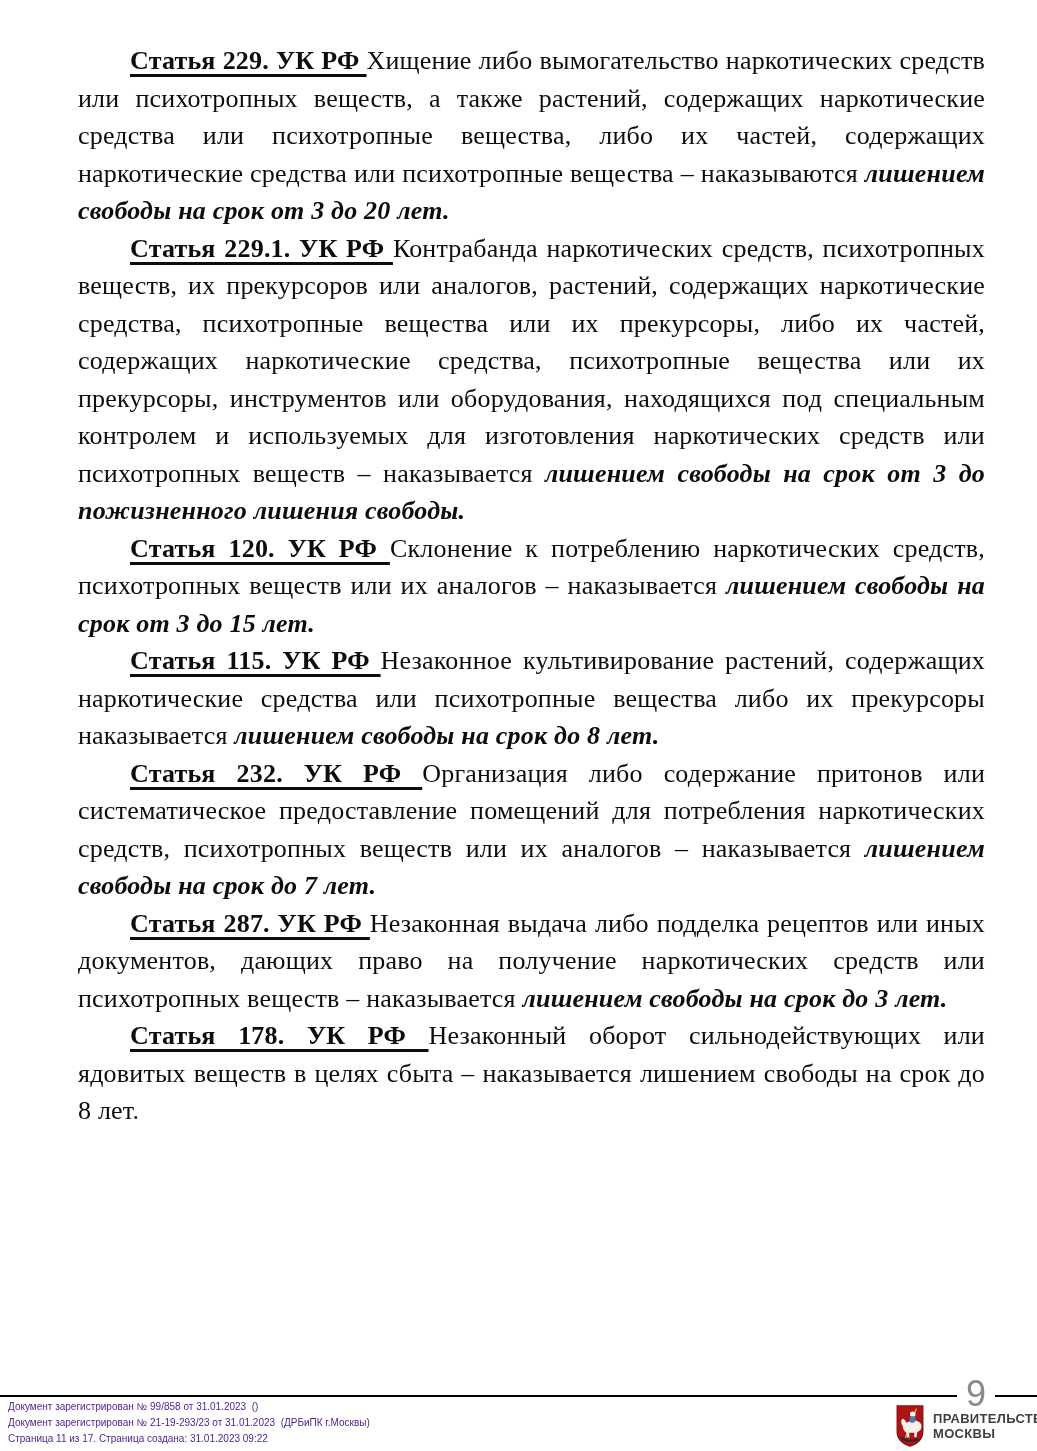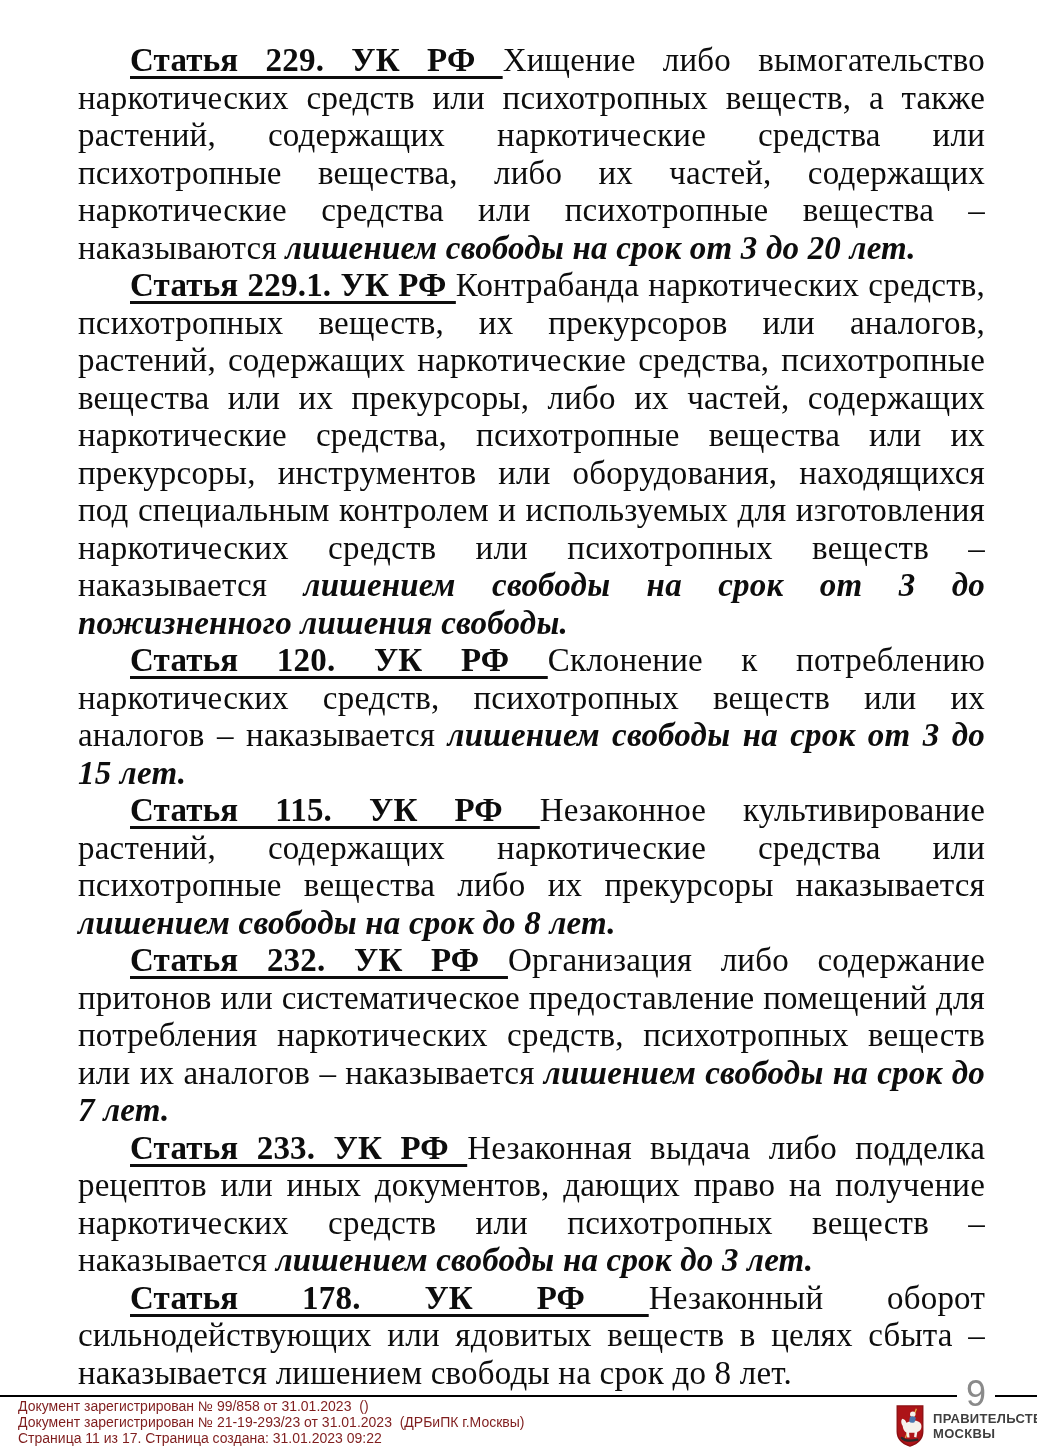--- a/index.html
+++ b/index.html
@@ -15,21 +15,21 @@
     font-family: "Liberation Serif", serif;
     color: #0d0d0d;
   }
 
   
   .doc-body {
     position: absolute;
     top: 42px;
     left: 78px;
     width: 907px;
-    font-size: 33px;
+    font-size: 26px;
     line-height: 37.5px;
     text-align: justify;
     letter-spacing: 0.2px;
   }
   .para {
     margin: 0;
     text-indent: 52px;
   }
   .seg-heading {
     font-weight: bold;
@@ -48,25 +48,25 @@
     position: absolute;
     left: 0;
     top: 1395px;
     width: 1037px;
     height: 56px;
     border-top: 2px solid #000;
     font-family: "Liberation Sans", sans-serif;
   }
   .footer-lines {
     position: absolute;
-    left: 18px;
+    left: 8px;
     top: 2px;
-    font-size: 14px;
+    font-size: 10px;
     line-height: 15.8px;
-    color: #7f1d1d;
+    color: #4c1d95;
     white-space: pre;
   }
   .page-number {
     position: absolute;
     right: 42px;
     top: -23px;
     font-size: 36px;
     line-height: 40px;
     color: var(--page-num-gray, #8a8a8a);
     background: #ffffff;
@@ -96,21 +96,21 @@
 <body style="--page-num-gray: #8a8a8a; --logo-text-color: #3f3f3f;">
 
 <div class="page">
 
   <div class="doc-body">
       <p class="para"><span class="seg-heading">Статья 229. УК РФ </span><span class="seg-normal">Хищение либо вымогательство наркотических средств или психотропных веществ, а также растений, содержащих наркотические средства или психотропные вещества, либо их частей, содержащих наркотические средства или психотропные вещества – наказываются </span><span class="seg-emphasis">лишением свободы на срок от 3 до 20 лет.</span></p>
       <p class="para"><span class="seg-heading">Статья 229.1. УК РФ </span><span class="seg-normal">Контрабанда наркотических средств, психотропных веществ, их прекурсоров или аналогов, растений, содержащих наркотические средства, психотропные вещества или их прекурсоры, либо их частей, содержащих наркотические средства, психотропные вещества или их прекурсоры, инструментов или оборудования, находящихся под специальным контролем и используемых для изготовления наркотических средств или психотропных веществ – наказывается </span><span class="seg-emphasis">лишением свободы на срок от 3 до пожизненного лишения свободы.</span></p>
       <p class="para"><span class="seg-heading">Статья 120. УК РФ </span><span class="seg-normal">Склонение к потреблению наркотических средств, психотропных веществ или их аналогов – наказывается </span><span class="seg-emphasis">лишением свободы на срок от 3 до 15 лет.</span></p>
       <p class="para"><span class="seg-heading">Статья 115. УК РФ </span><span class="seg-normal">Незаконное культивирование растений, содержащих наркотические средства или психотропные вещества либо их прекурсоры наказывается </span><span class="seg-emphasis">лишением свободы на срок до 8 лет.</span></p>
       <p class="para"><span class="seg-heading">Статья 232. УК РФ </span><span class="seg-normal">Организация либо содержание притонов или систематическое предоставление помещений для потребления наркотических средств, психотропных веществ или их аналогов – наказывается </span><span class="seg-emphasis">лишением свободы на срок до 7 лет.</span></p>
-      <p class="para"><span class="seg-heading">Статья 233. УК РФ </span><span class="seg-normal">Незаконная выдача либо подделка рецептов или иных документов, дающих право на получение наркотических средств или психотропных веществ – наказывается </span><span class="seg-emphasis">лишением свободы на срок до 3 лет.</span></p>
+      <p class="para"><span class="seg-heading">Статья 287. УК РФ </span><span class="seg-normal">Незаконная выдача либо подделка рецептов или иных документов, дающих право на получение наркотических средств или психотропных веществ – наказывается </span><span class="seg-emphasis">лишением свободы на срок до 3 лет.</span></p>
       <p class="para"><span class="seg-heading">Статья 178. УК РФ </span><span class="seg-normal">Незаконный оборот сильнодействующих или ядовитых веществ в целях сбыта – наказывается лишением свободы на срок до 8 лет.</span></p>
     </div>
 
   <div class="footer">
     <div class="footer-lines"><div class="footer-line">Документ зарегистрирован № 99/858 от 31.01.2023  ()</div><div class="footer-line">Документ зарегистрирован № 21-19-293/23 от 31.01.2023  (ДРБиПК г.Москвы)</div><div class="footer-line">Страница 11 из 17. Страница создана: 31.01.2023 09:22</div></div>
 
     <div class="page-number">9</div>
 
     <div class="logo">
       <svg class="logo-emblem" width="28" height="42" viewBox="0 0 60 92" aria-hidden="true">

